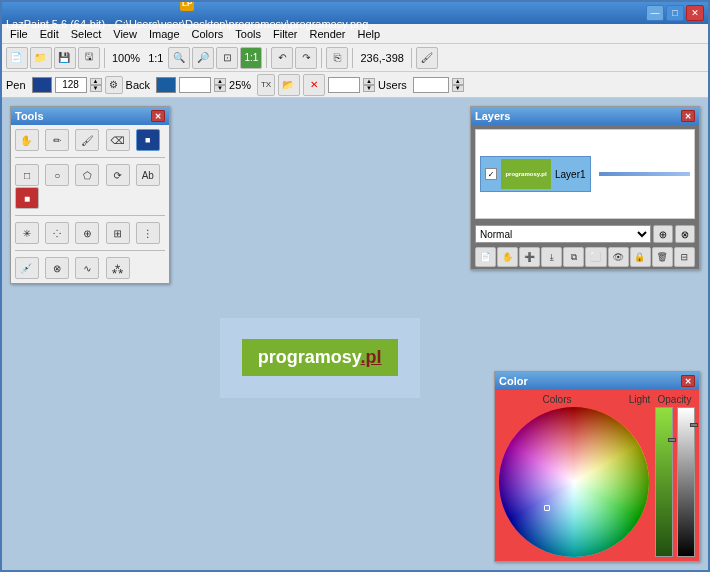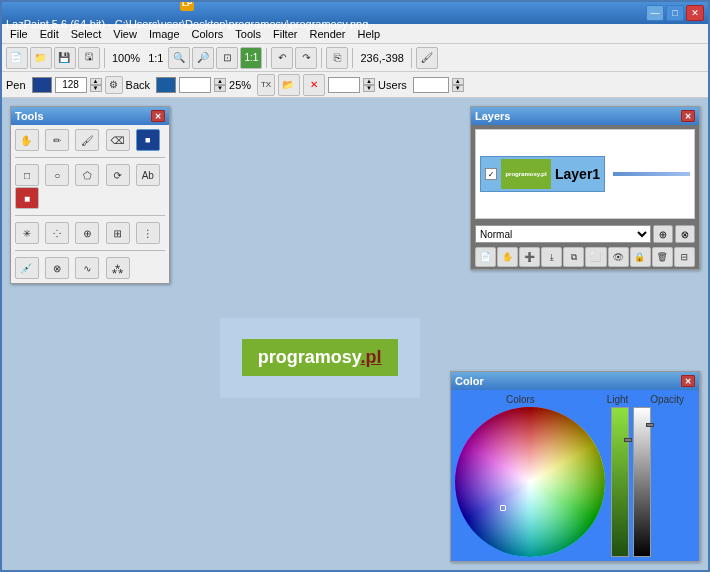--- a/index.html
+++ b/index.html
@@ -255,23 +255,22 @@
     .layer-thumb {
       width: 50px; height: 30px;
       background: #7ab030;
       display: flex; align-items: center; justify-content: center;
       font-size: 7px;
       color: white;
       font-weight: bold;
     }
     .layer-name {
       flex: 1;
-      font-size: 14px;
+      font-size: 10px;
       color: #000;
-      font-weight: bold;
     }
     .layer-blue-bar {
       height: 4px;
       background: linear-gradient(to right, #6090d0, #a0c0f0);
       margin: 2px 4px;
     }
     .blend-row {
       display: flex;
       align-items: center;
       padding: 2px 4px;
@@ -298,22 +297,22 @@
       cursor: pointer;
       font-size: 9px;
       color: #333;
     }
 
     
     .color-panel {
       position: absolute;
       bottom: 8px;
       right: 8px;
-      width: 250px;
-      background: #3b82f6;
+      width: 206px;
+      background: #ef4444;
       border: 1px solid #999;
       box-shadow: 1px 1px 3px rgba(0,0,0,0.3);
     }
     .color-panel-inner {
       padding: 4px;
     }
     .color-wheel-container {
       position: relative;
       display: flex;
       gap: 6px;

